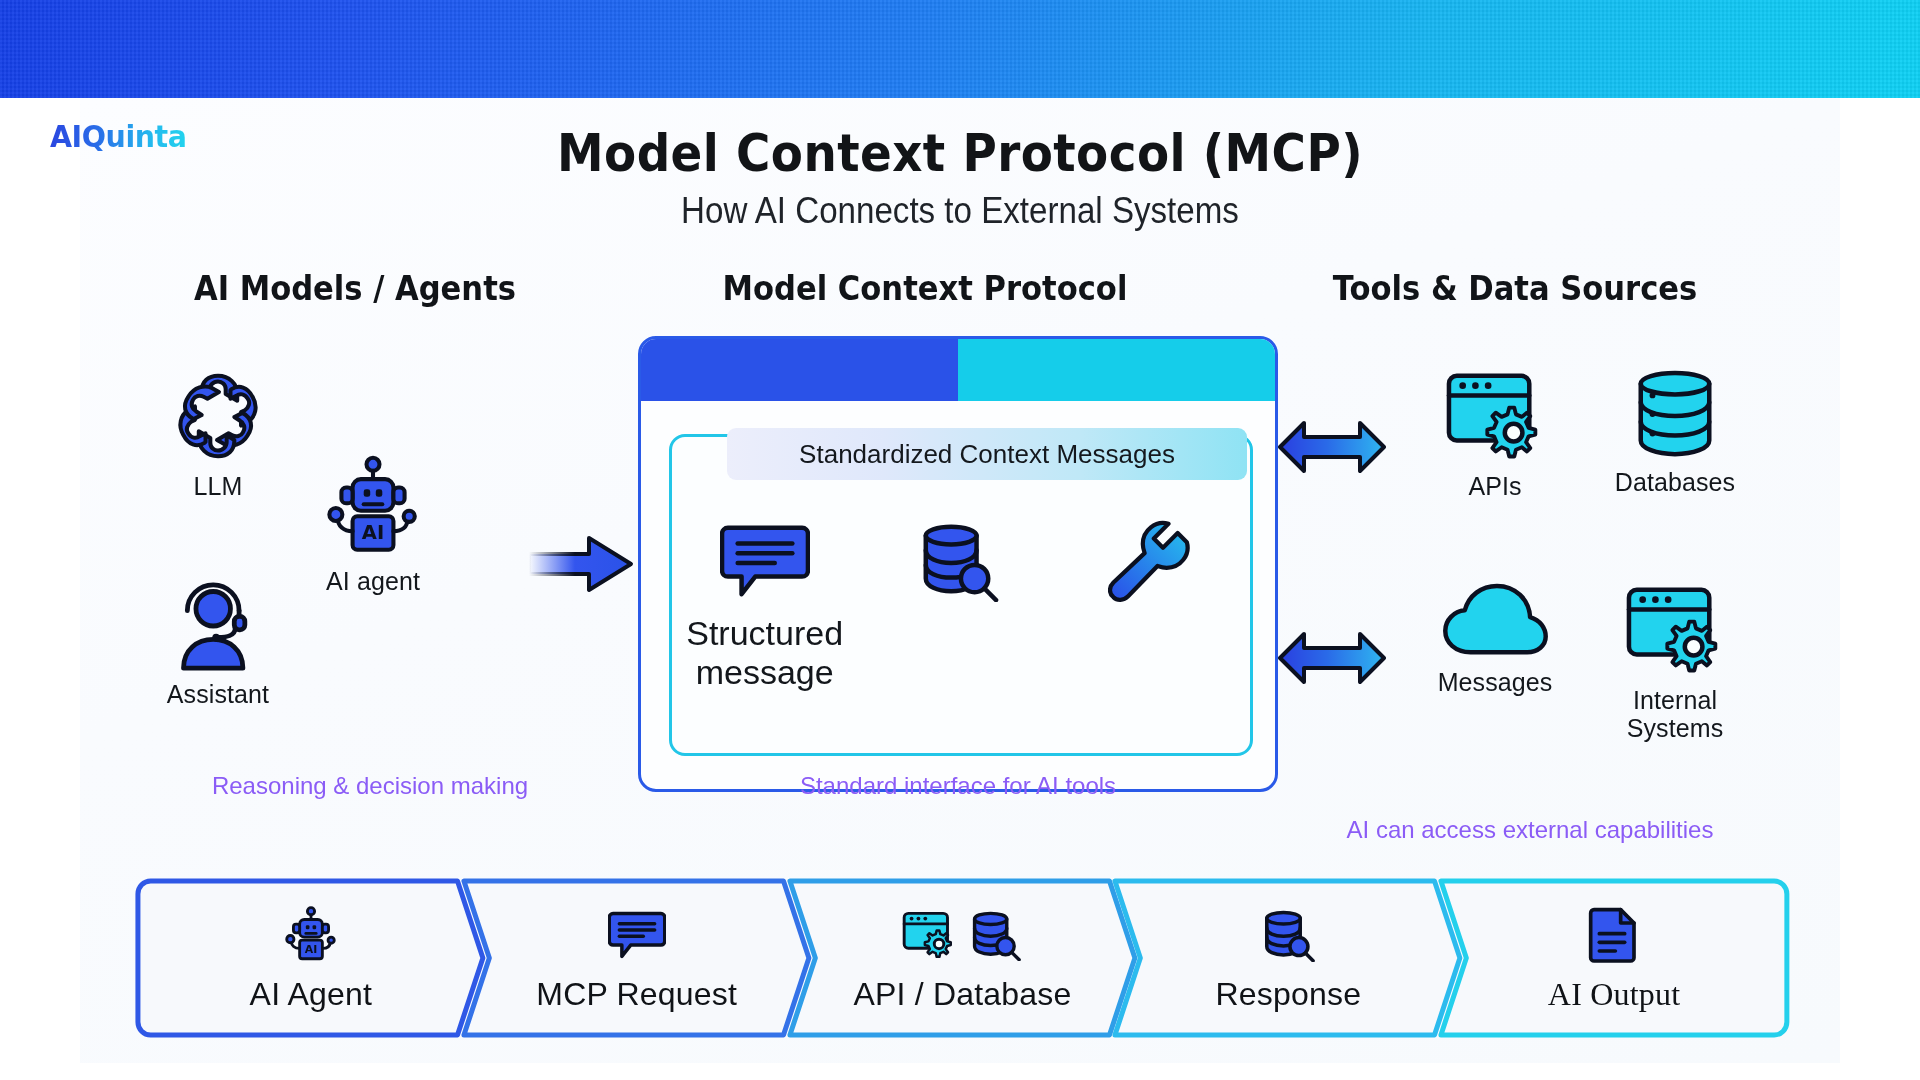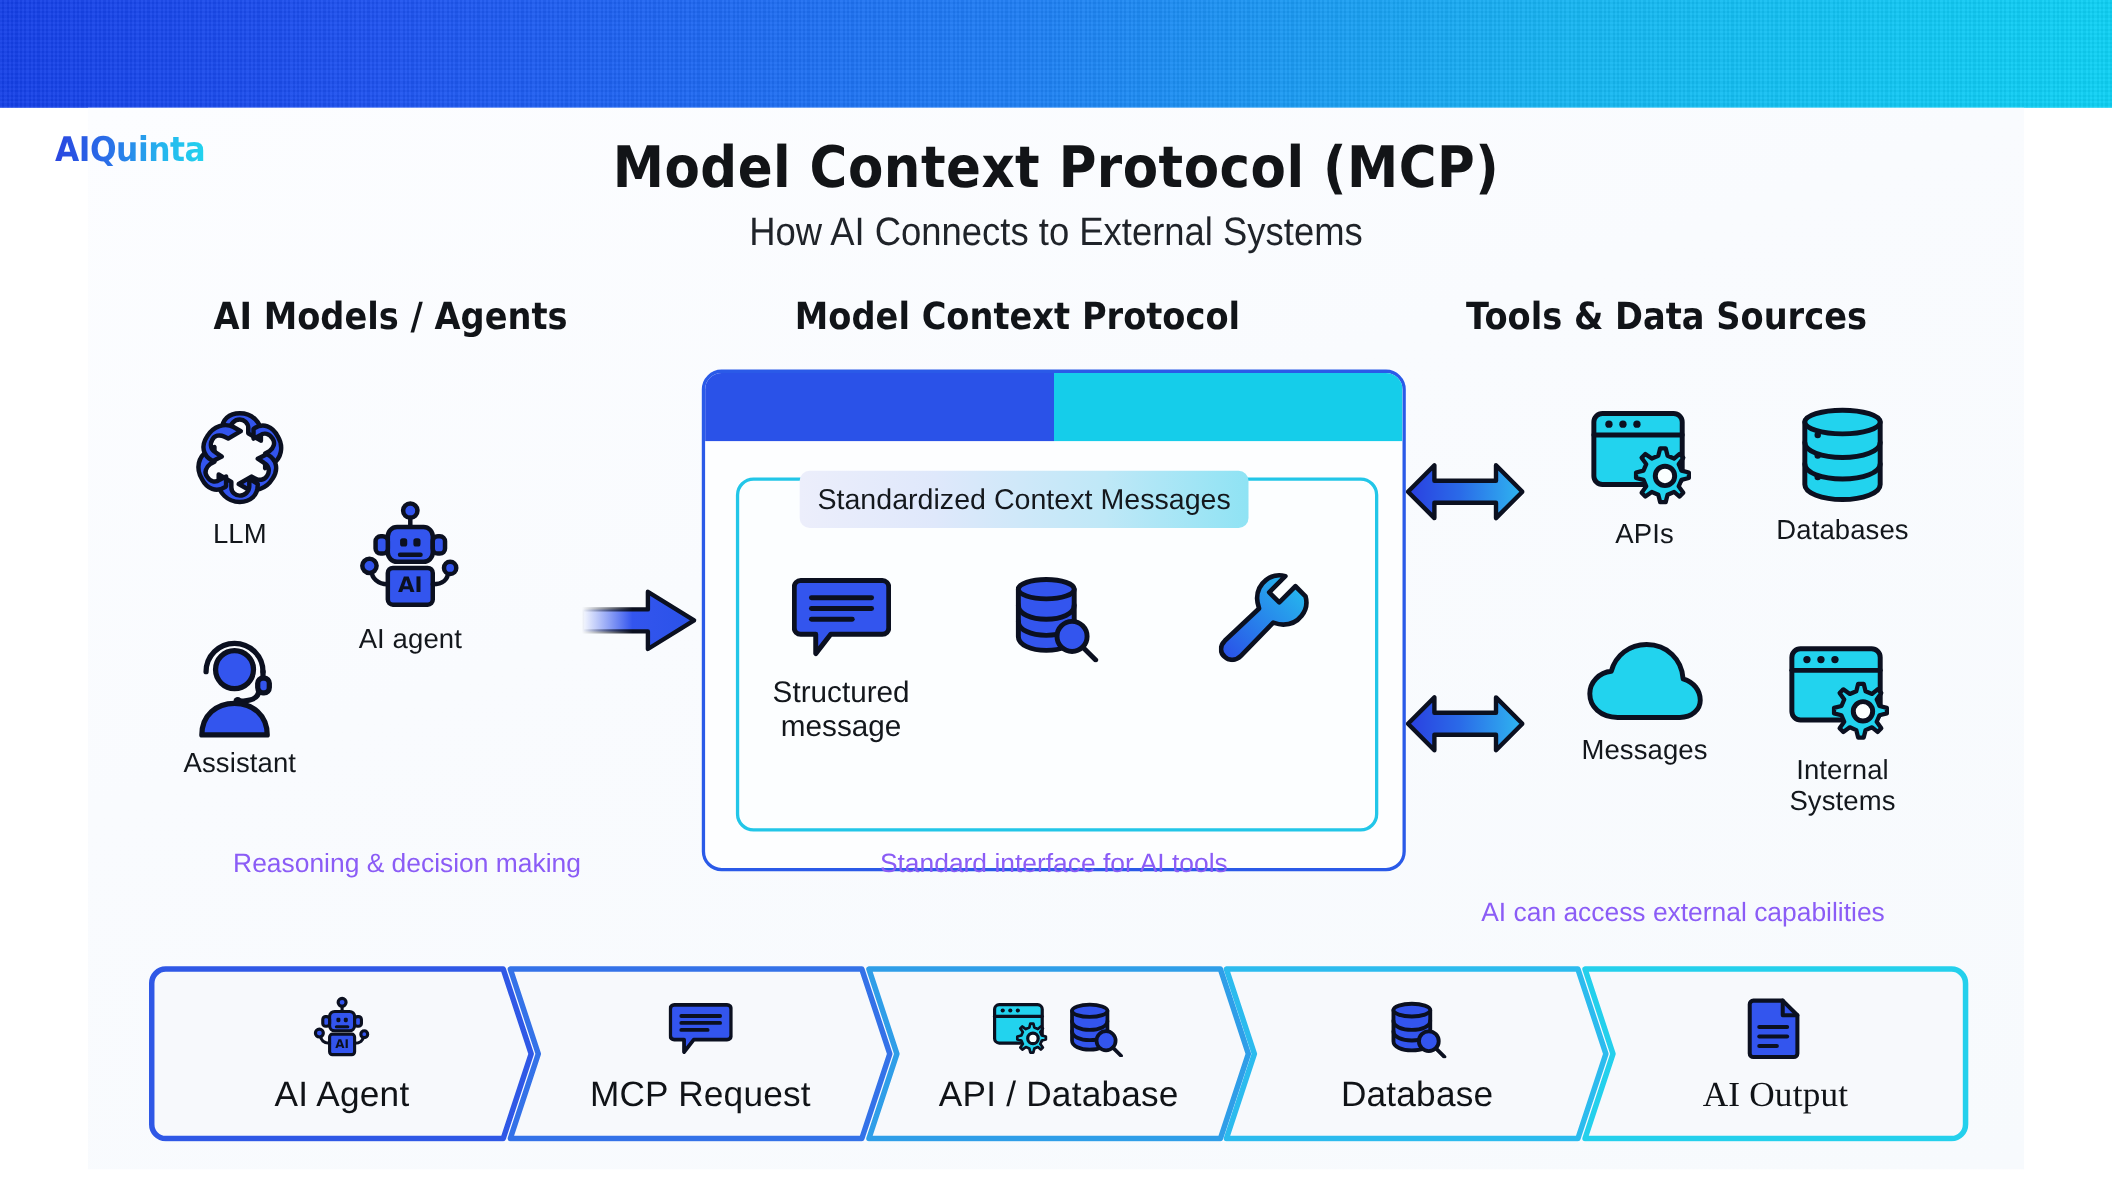--- a/index.html
+++ b/index.html
@@ -88,28 +88,28 @@
   }
   .mcp-panel-head {
     height: 62px; width: 100%;
     background: linear-gradient(90deg,#2a52e8 0%, #2a52e8 50%, #15cdea 50%, #15cdea 100%);
   }
   .mcp-inner {
     position: absolute; left: 28px; top: 95px; width: 584px; height: 322px;
     border: 3px solid #22c6e8; border-radius: 16px; background: #fcfeff;
   }
   .chip {
-    position: absolute; left: 727px; top: 428px; width: 408px; height: 52px;
+    position: absolute; left: 727px; top: 428px; width: 520px; height: 52px;
     border-radius: 9px; display: flex; align-items: center; justify-content: center;
     background: linear-gradient(90deg,#eceefb 0%, #dfe8fb 30%, #bfe8f7 68%, #8fe3f4 100%);
     font-size: 26px; color: #14181d;
   }
   .mcp-items { position: absolute; left: 668px; top: 520px; width: 580px; display: flex; }
   .mcp-item { flex: 1; text-align: center; }
-  .mcp-item .lbl2 { font-size: 27px; color: #13171c; line-height: 1.14; margin-top: 12px; }
+  .mcp-item .lbl2 { font-size: 34px; color: #13171c; line-height: 1.14; margin-top: 12px; }
 
   
   #n-apis      { left: 1395px; top: 368px; width: 200px; }
   #n-db        { left: 1570px; top: 368px; width: 210px; }
   #n-services  { left: 1395px; top: 582px; width: 200px; }
   #n-internal  { left: 1570px; top: 582px; width: 210px; }
 
   .dblarrow { position: absolute; width: 108px; height: 62px; }
   #arr-top { left: 1278px; top: 416px; }
   #arr-bot { left: 1278px; top: 627px; }
@@ -481,21 +481,21 @@
             <g stroke="#0b1020" stroke-width="5.5" fill="#3355ee" stroke-linejoin="round" stroke-linecap="round">
               <path d="M12 16 V60 C12 68 24 73 38 73 C52 73 64 68 64 60 V16 Z"></path>
               <ellipse cx="38" cy="16" rx="26" ry="9"></ellipse>
               <path d="M12 31 C12 39 24 44 38 44 C52 44 64 39 64 31" fill="none"></path>
               <path d="M12 46 C12 54 24 59 38 59 C52 59 64 54 64 46" fill="none"></path>
               <circle cx="62" cy="60" r="14" fill="#3355ee"></circle>
               <line x1="72" y1="70" x2="84" y2="82"></line>
             </g>
           </svg>
         </div>
-        <div class="flabel">Database</div>
+        <div class="flabel">Response</div>
       </div>
     </div>
 
     <div class="chev" style="margin-right:0;font-family:Liberation Serif, serif;">
       <div class="chev-bg">
         <svg width="100%" height="160" viewBox="0 0 360 160" preserveAspectRatio="none">
           <path d="M3 3 H344 A13 13 0 0 1 357 16 V144 A13 13 0 0 1 344 157 H3 L29 80 Z" fill="#f7f9fc" stroke="#24d0ec" stroke-width="5" stroke-linejoin="round" vector-effect="non-scaling-stroke"></path>
         </svg>
       </div>
       <div class="chev-content">

